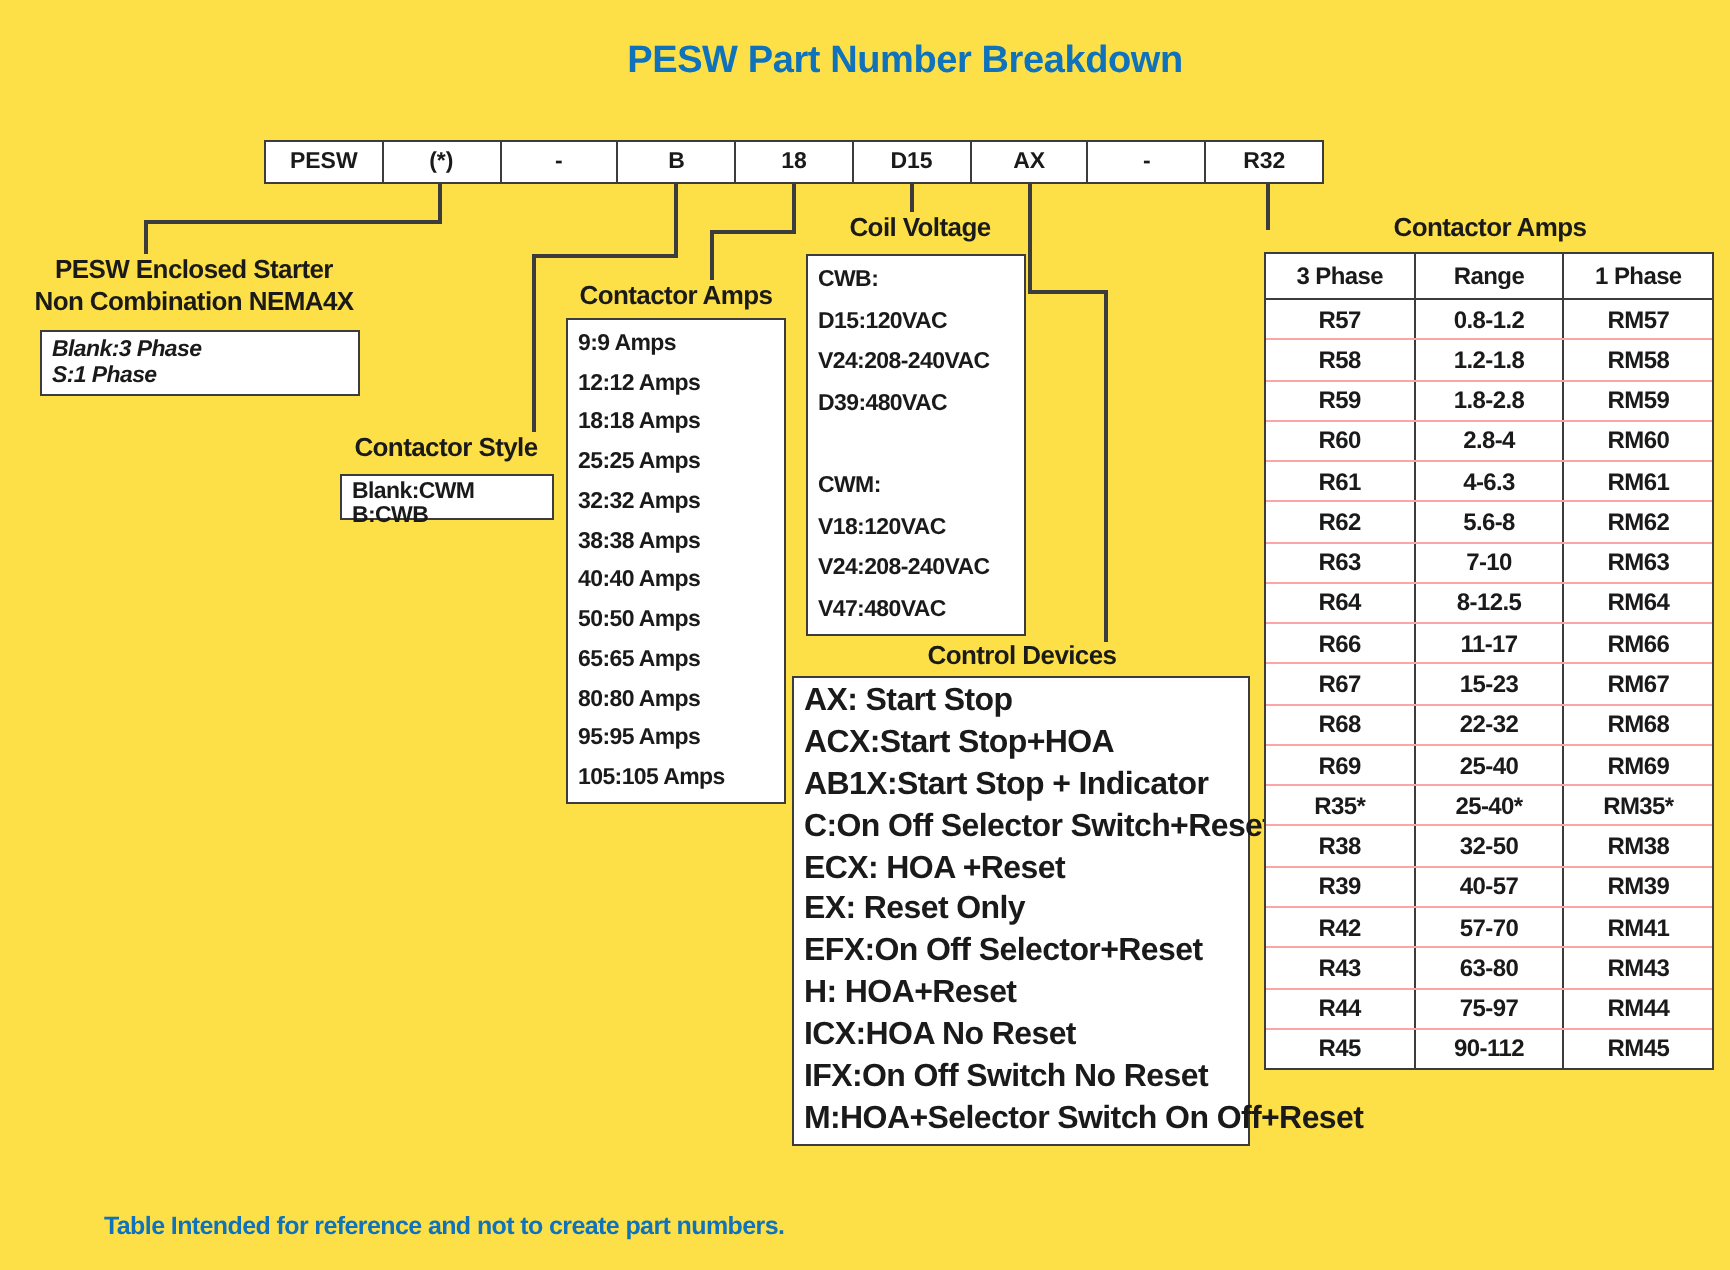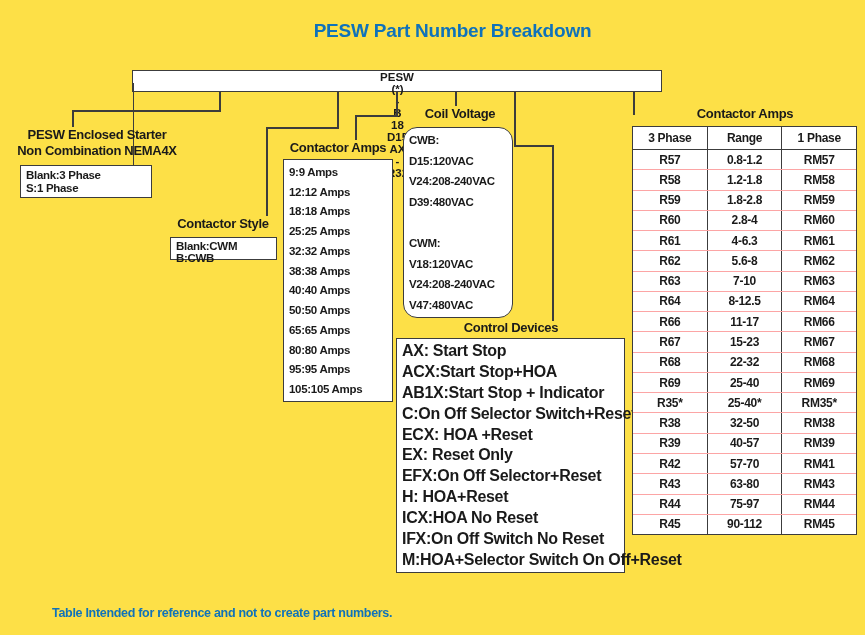--- a/index.html
+++ b/index.html
@@ -8,21 +8,21 @@
     font-family:"Liberation Sans",sans-serif;font-weight:bold;color:#1a1a1a;
     overflow:hidden;
   }
   .title{
     position:absolute;left:40px;top:20px;width:825px;text-align:center;
     font-size:19px;letter-spacing:-0.2px;color:#0f72ba;
   }
   
   .pn-row{
     position:absolute;left:132px;top:70px;width:530px;height:22px;
-    display:flex;border:1.5px solid #3c3c3c;box-sizing:border-box;background:#fff;flex-direction:column;
+    display:flex;border:1.5px solid #3c3c3c;box-sizing:border-box;background:#fff;
   }
   .pn-cell{
     flex:1;display:flex;align-items:center;justify-content:center;
     font-size:11.5px;border-left:1.5px solid #3c3c3c;
   }
   .pn-cell:first-child{border-left:none;}
   
   .line{position:absolute;background:#3c3c3c;}
   
   .sec-heading{position:absolute;text-align:center;font-size:13px;letter-spacing:-0.3px;line-height:16px;}
@@ -88,21 +88,21 @@
   <div class="line" style="left:514px;top:91px;width:2px;height:56px;"></div>
   <div class="line" style="left:514px;top:145px;width:40px;height:2px;"></div>
   <div class="line" style="left:552px;top:145px;width:2px;height:176px;"></div>
 
   <div class="line" style="left:633px;top:91px;width:2px;height:24px;"></div>
 
   <div class="sec-heading" style="left:12px;top:127px;width:170px;">
     <div>PESW Enclosed Starter</div>
     <div>Non Combination NEMA4X</div>
   </div>
-  <div class="listbox" style="left:20px;top:165px;width:132px;height:33px;">
+  <div class="listbox" style="left:20px;top:165px;width:160px;height:33px;font-style:italic;">
       <div>Blank:3 Phase</div>
       <div>S:1 Phase</div>
     </div>
 
   <div class="sec-heading" style="left:167px;top:216px;width:112px;">Contactor Style</div>
   <div class="listbox" style="left:170px;top:237px;width:107px;height:23px;">
       <div>Blank:CWM</div>
       <div>B:CWB</div>
     </div>
 
@@ -116,21 +116,21 @@
       <div>38:38 Amps</div>
       <div>40:40 Amps</div>
       <div>50:50 Amps</div>
       <div>65:65 Amps</div>
       <div>80:80 Amps</div>
       <div>95:95 Amps</div>
       <div>105:105 Amps</div>
     </div>
 
   <div class="sec-heading" style="left:405px;top:106px;width:110px;">Coil Voltage</div>
-  <div class="listbox" style="left:403px;top:127px;width:110px;height:191px;border-radius:14px;">
+  <div class="listbox" style="left:403px;top:127px;width:110px;height:191px;">
       <div>CWB:</div>
       <div>D15:120VAC</div>
       <div>V24:208-240VAC</div>
       <div>D39:480VAC</div>
       <div></div>
       <div>CWM:</div>
       <div>V18:120VAC</div>
       <div>V24:208-240VAC</div>
       <div>V47:480VAC</div>
     </div>

